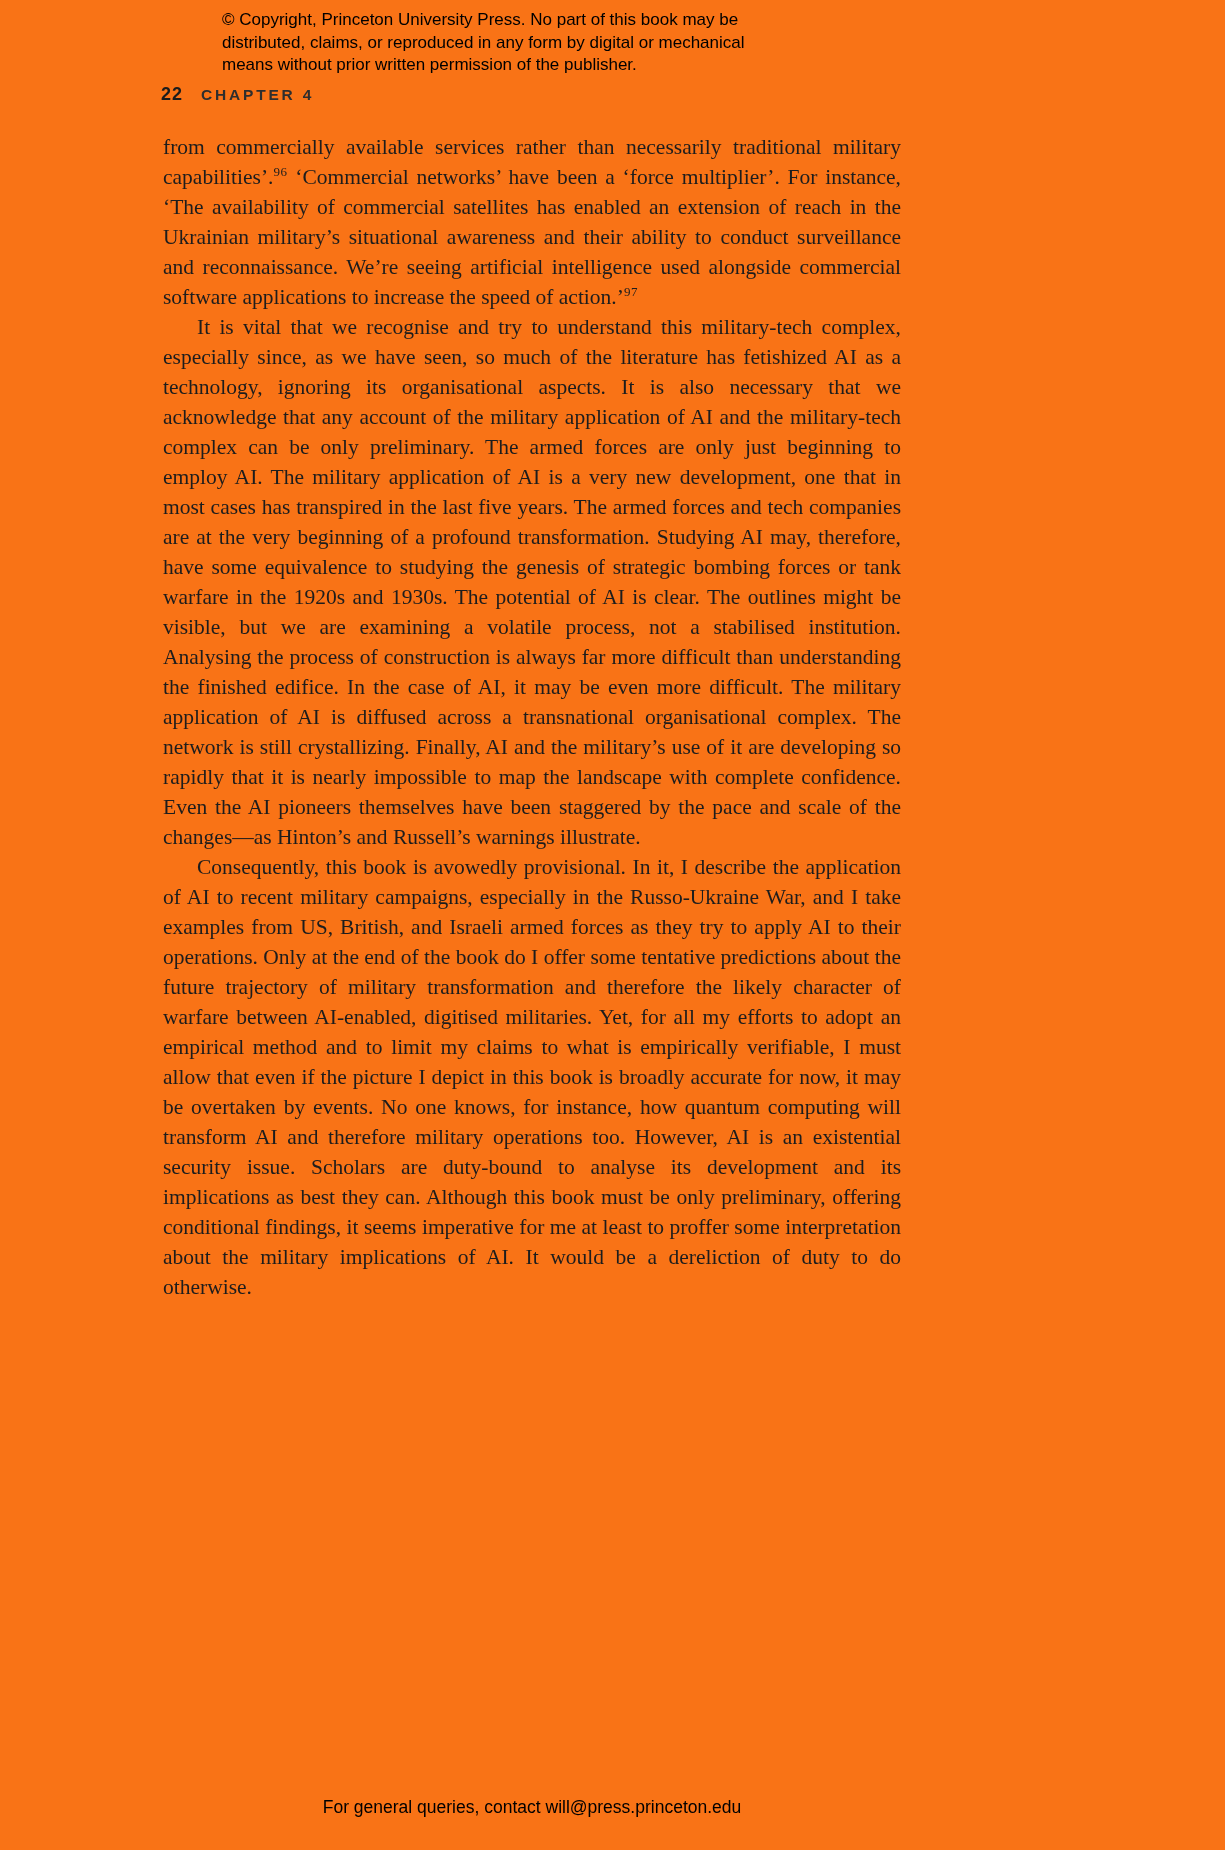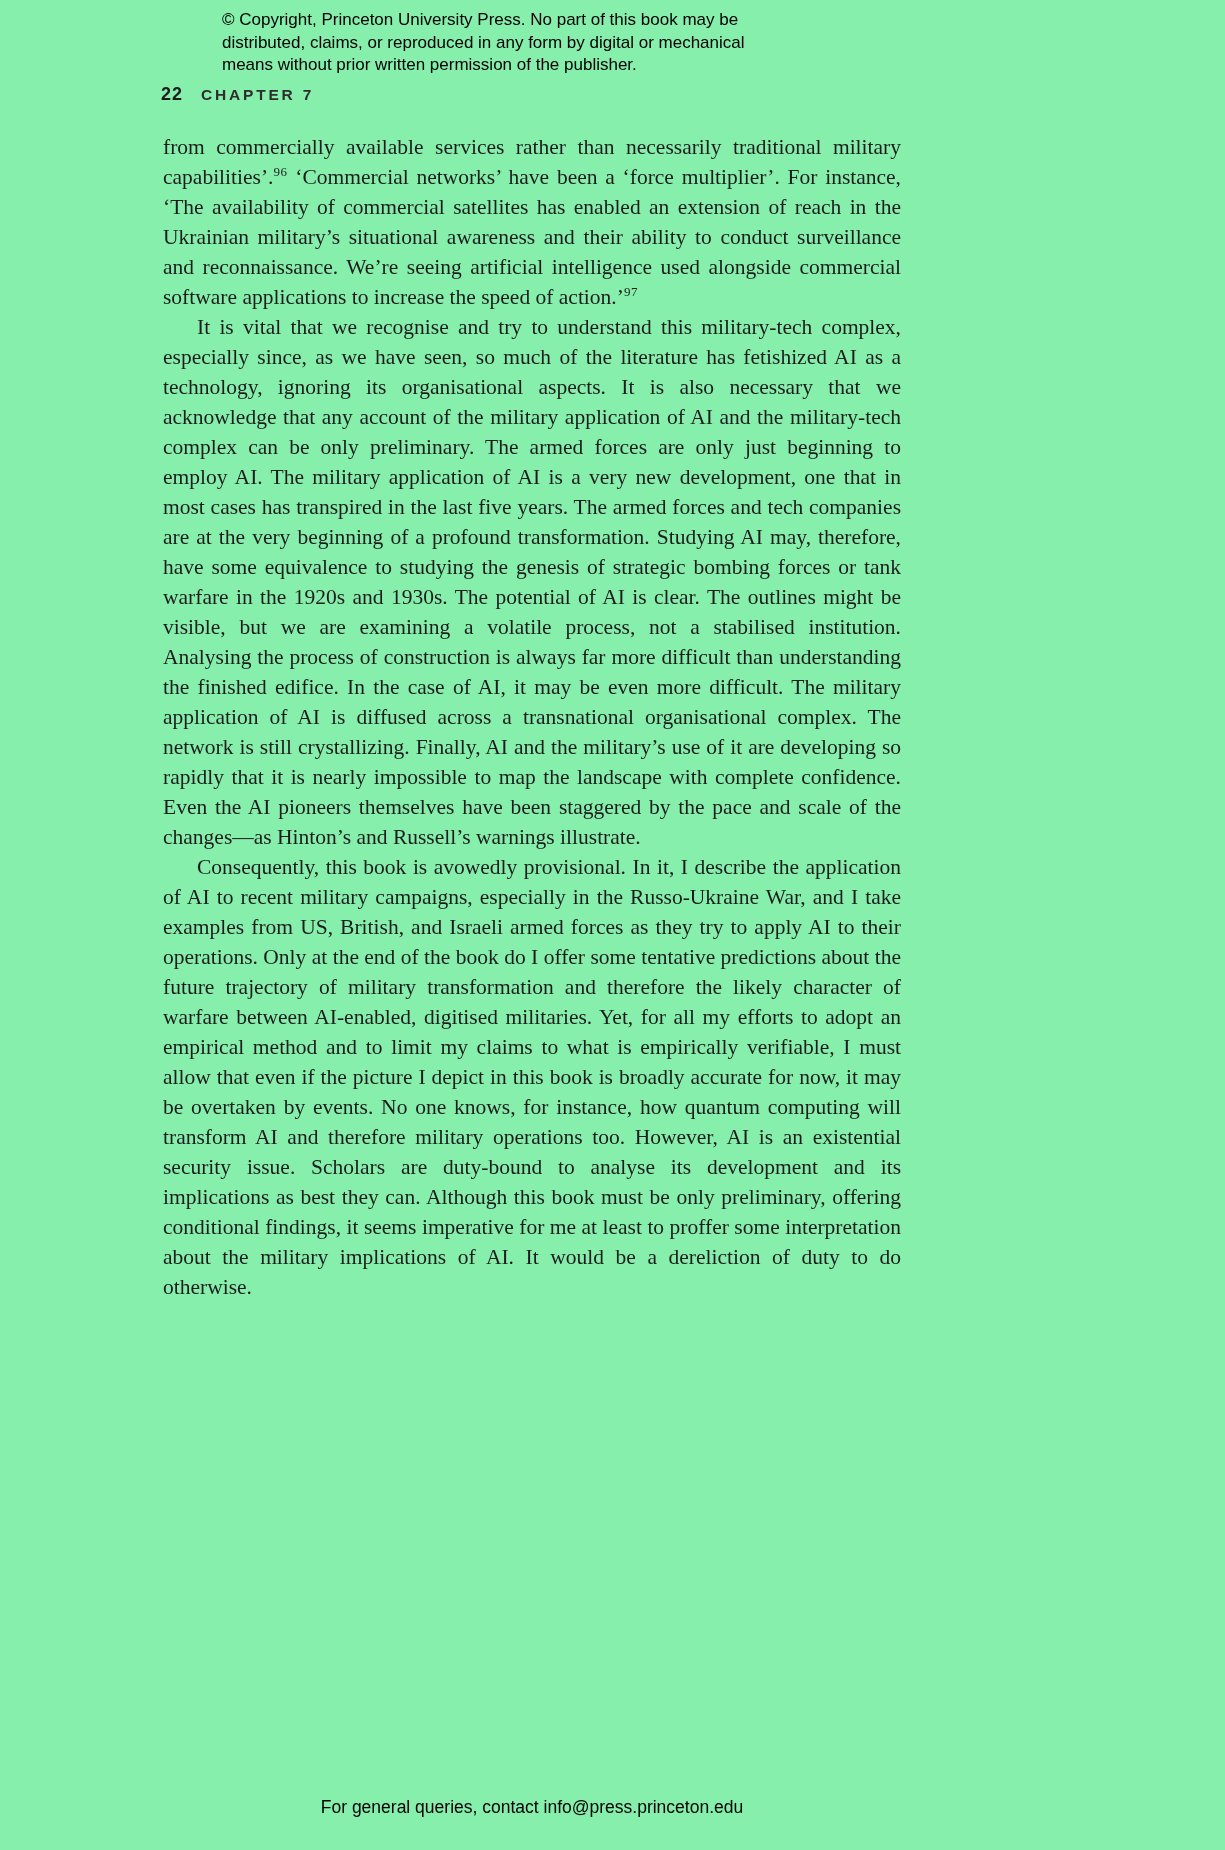--- a/index.html
+++ b/index.html
@@ -2,21 +2,21 @@
 <html lang="en"><head>
 <meta charset="utf-8">
 <style>
   html, body { margin: 0; padding: 0; }
   body {
     width: 1225px; height: 1850px;
     background: #ffffff;
     position: relative;
     font-family: "Liberation Serif", serif;
   }
-  .page { position: absolute; inset: 0; background: #86efac; overflow: hidden; }
+  .page { position: absolute; inset: 0; background: #f97316; overflow: hidden; }
 
   .copyright {
     position: absolute; left: 222px; top: 9px;
     font-family: "Liberation Sans", sans-serif;
     font-size: 17px; line-height: 22.5px;
     color: #000000;
   }
 
   .running-head {
     position: absolute; left: 161px; top: 84px;
@@ -50,24 +50,24 @@
 
 <div class="page">
 
   <div class="copyright">
     <div>© Copyright, Princeton University Press. No part of this book may be</div>
     <div>distributed, claims, or reproduced in any form by digital or mechanical</div>
     <div>means without prior written permission of the publisher.</div>
   </div>
 
   <div class="running-head">
-    <span class="pagenum">22</span><span class="chapter">CHAPTER 7</span>
+    <span class="pagenum">22</span><span class="chapter">CHAPTER 4</span>
   </div>
 
   <div class="bodytext">
     <p class="noindent"><span>from commercially available services rather than necessarily traditional military capabilities’.</span><sup>96</sup><span> ‘Commercial networks’ have been a ‘force multiplier’. For instance, ‘The availability of commercial satellites has enabled an extension of reach in the Ukrainian military’s situational awareness and their ability to conduct surveillance and reconnaissance. We’re seeing artificial intelligence used alongside commercial software applications to increase the speed of action.’</span><sup>97</sup></p>
     <p>It is vital that we recognise and try to understand this military-tech complex, especially since, as we have seen, so much of the literature has fetishized AI as a technology, ignoring its organisational aspects. It is also necessary that we acknowledge that any account of the military application of AI and the military-tech complex can be only preliminary. The armed forces are only just beginning to employ AI. The military application of AI is a very new development, one that in most cases has transpired in the last five years. The armed forces and tech companies are at the very beginning of a profound transformation. Studying AI may, therefore, have some equivalence to studying the genesis of strategic bombing forces or tank warfare in the 1920s and 1930s. The potential of AI is clear. The outlines might be visible, but we are examining a volatile process, not a stabilised institution. Analysing the process of construction is always far more difficult than understanding the finished edifice. In the case of AI, it may be even more difficult. The military application of AI is diffused across a transnational organisational complex. The network is still crystallizing. Finally, AI and the military’s use of it are developing so rapidly that it is nearly impossible to map the landscape with complete confidence. Even the AI pioneers themselves have been staggered by the pace and scale of the changes—as Hinton’s and Russell’s warnings illustrate.</p>
     <p>Consequently, this book is avowedly provisional. In it, I describe the application of AI to recent military campaigns, especially in the Russo-Ukraine War, and I take examples from US, British, and Israeli armed forces as they try to apply AI to their operations. Only at the end of the book do I offer some tentative predictions about the future trajectory of military transformation and therefore the likely character of warfare between AI-enabled, digitised militaries. Yet, for all my efforts to adopt an empirical method and to limit my claims to what is empirically verifiable, I must allow that even if the picture I depict in this book is broadly accurate for now, it may be overtaken by events. No one knows, for instance, how quantum computing will transform AI and therefore military operations too. However, AI is an existential security issue. Scholars are duty-bound to analyse its development and its implications as best they can. Although this book must be only preliminary, offering conditional findings, it seems imperative for me at least to proffer some interpretation about the military implications of AI. It would be a dereliction of duty to do otherwise.</p>
   </div>
 
-  <div class="footer">For general queries, contact info@press.princeton.edu</div>
+  <div class="footer">For general queries, contact will@press.princeton.edu</div>
 
 </div>
 
 </body></html>

